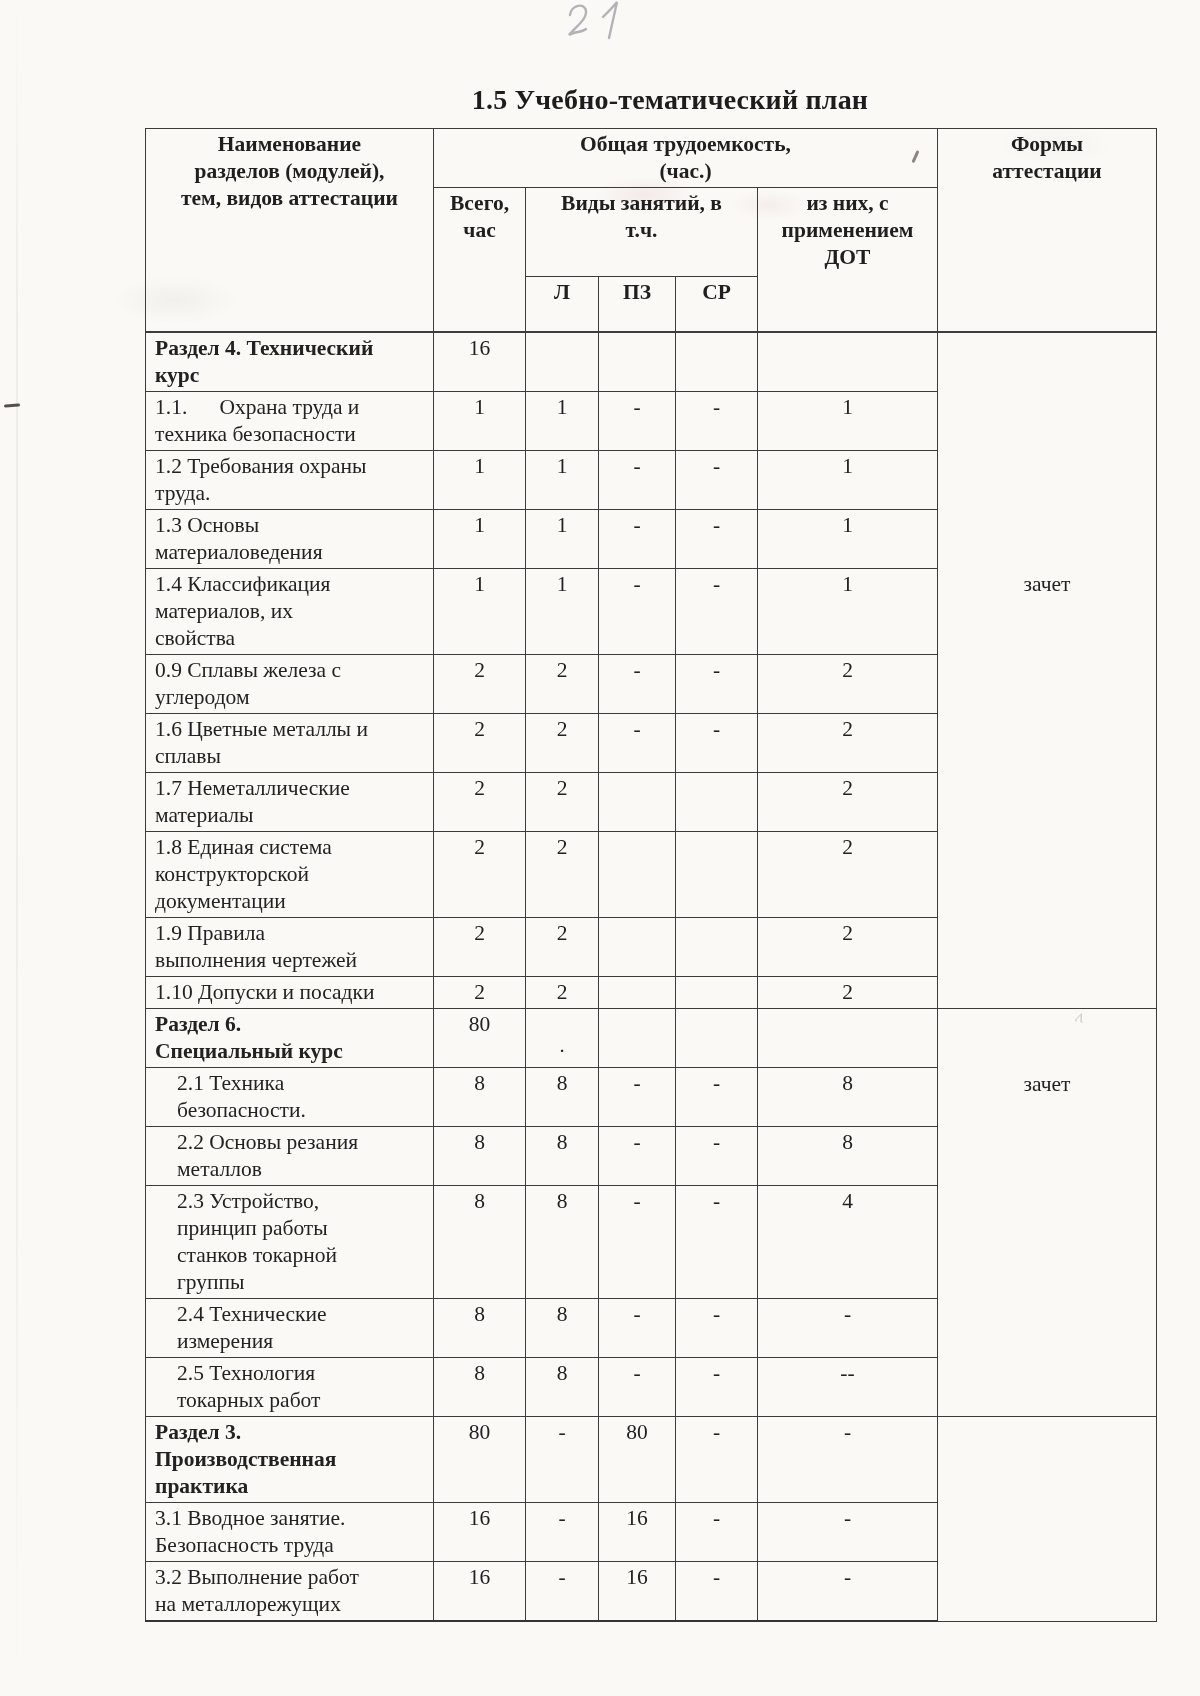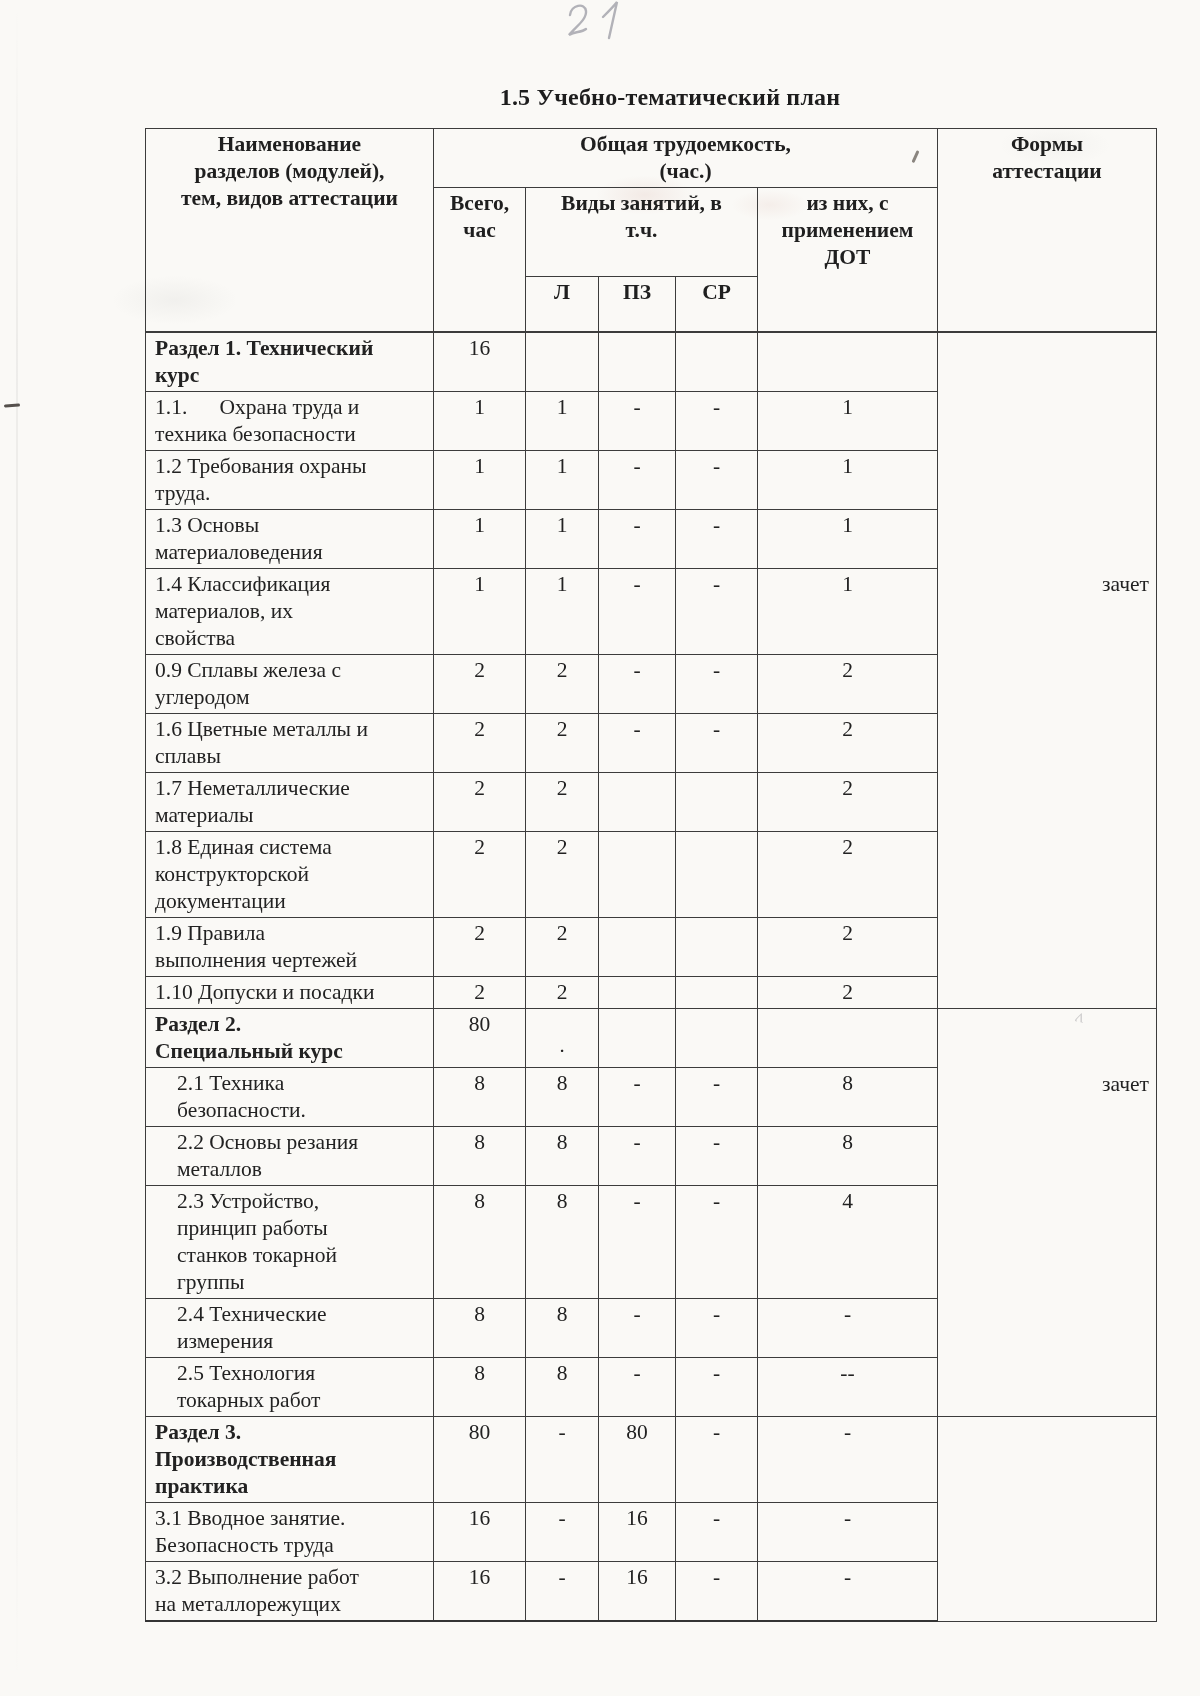--- a/index.html
+++ b/index.html
@@ -14,21 +14,21 @@
       linear-gradient(#faf9f6,#faf9f6);
   }
   .crease{position:absolute;left:16px;top:0;width:2px;height:1696px;
     background:linear-gradient(rgba(0,0,0,0.00),rgba(0,0,0,0.05) 20%,rgba(0,0,0,0.04) 70%,rgba(0,0,0,0.00));}
   .tick-mark{position:absolute;left:4px;top:404px;width:16px;height:3px;background:#55504c;border-radius:2px;transform:rotate(-4deg);}
   .stray-apostrophe{position:absolute;left:914px;top:150px;width:2.5px;height:13px;background:#8a857f;border-radius:2px;transform:rotate(24deg);}
   .stray-pencil{position:absolute;left:1076px;top:1005px;color:rgba(60,60,70,0.22);font-style:italic;font-size:19px;transform:rotate(12deg);}
 
   .page-title{
     position:absolute;top:84px;left:670px;transform:translateX(-50%);
-    font-weight:bold;font-size:24px;white-space:nowrap;letter-spacing:0.2px;color:#1d1d1d;
+    font-weight:bold;font-size:28px;white-space:nowrap;letter-spacing:0.2px;color:#1d1d1d;
   }
   .handwritten{position:absolute;left:563px;top:0px;}
 
   table.plan{
     position:absolute;left:145px;top:128px;width:1011px;
     border-collapse:collapse;table-layout:fixed;
   }
   .plan th,.plan td{
     border:1.6px solid #3c3c3c;
     vertical-align:top;
@@ -39,21 +39,21 @@
   }
   .plan thead th{font-weight:bold;text-align:center;color:#1f1f1f;}
   .plan thead tr.h1 th{height:52px;text-align:center;}
   .plan thead tr.h2 th{height:84px;margin-top:14px;}
   .plan thead tr.h3 th{height:50px;}
   .plan thead{border-bottom:2.2px solid #3c3c3c;}
   td.name{text-align:left;padding-left:9px;}
   td.name.section{font-weight:bold;}
   td.name.indent{padding-left:31px;}
   td.num{text-align:center;}
-  td.att{text-align:right;vertical-align:top;}
+  td.att{text-align:center;vertical-align:top;}
   td.att-0{padding-top:238px;}
   td.att-1{padding-top:62px;}
   .plan tbody tr:last-child td{border-bottom:2.4px solid #343434;}
 </style>
 </head>
 <body>
 
 <div class="crease"></div>
 <div class="tick-mark"></div>
 <div class="stray-apostrophe"></div>
@@ -98,21 +98,21 @@
 ДОТ</th>
     </tr>
     <tr class="h3">
       <th>Л</th>
       <th>ПЗ</th>
       <th>СР</th>
     </tr>
   </thead>
   <tbody>
       <tr>
-        <td class="name section">Раздел 1. Технический
+        <td class="name section">Раздел 4. Технический
 курс</td>
         <td class="num">16</td>
         <td class="num"></td>
         <td class="num"></td>
         <td class="num"></td>
         <td class="num"></td>
         <td rowspan="11" class="att att-0">зачет</td>
       </tr>
       <tr>
         <td class="name">1.1.      Охрана труда и
@@ -199,21 +199,21 @@
       </tr>
       <tr>
         <td class="name">1.10 Допуски и посадки</td>
         <td class="num">2</td>
         <td class="num">2</td>
         <td class="num"></td>
         <td class="num"></td>
         <td class="num">2</td>
       </tr>
       <tr>
-        <td class="name section">Раздел 2.
+        <td class="name section">Раздел 6.
 Специальный курс</td>
         <td class="num">80</td>
         <td class="num">
 ·</td>
         <td class="num"></td>
         <td class="num"></td>
         <td class="num"></td>
         <td rowspan="6" class="att att-1">зачет</td>
       </tr>
       <tr>

